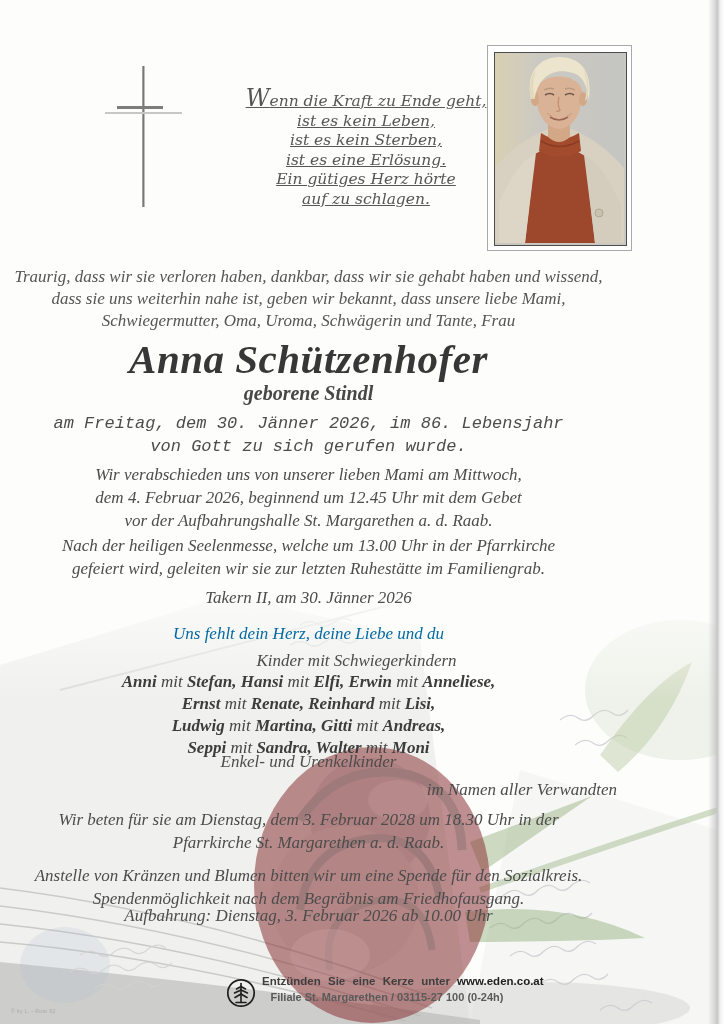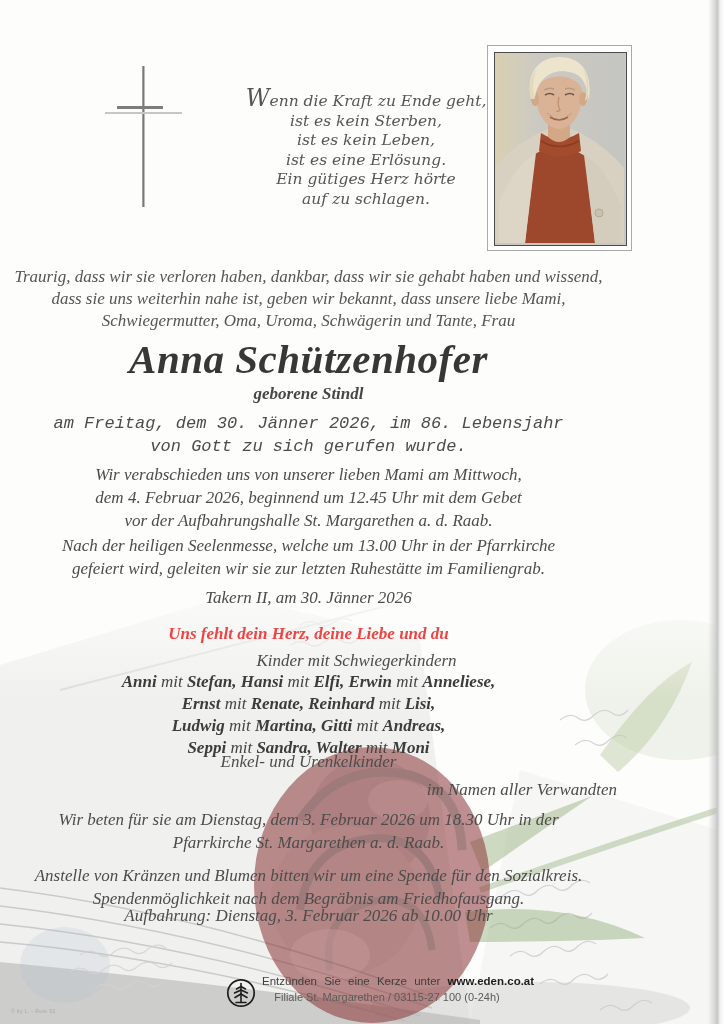--- a/index.html
+++ b/index.html
@@ -17,51 +17,51 @@
   .bg-art{position:absolute;left:0;top:570px;width:724px;height:454px;z-index:0;}
   
   .cross{position:absolute;left:103px;top:66px;width:82px;height:145px;z-index:2;}
   .cross i{position:absolute;display:block;}
   .cross .v{left:39px;top:0;width:3px;height:141px;
     background:linear-gradient(to right,#bcbcbc,#6e6e6e 45%,#dedede);}
   .cross .h1{left:14px;top:40px;width:46px;height:3px;background:#7d7d7d;}
   .cross .h2{left:2px;top:46px;width:77px;height:1.5px;background:#c7c7c7;}
   
   .poem{position:absolute;left:230px;top:86px;width:272px;z-index:2;text-align:center;
-    font-family:"DejaVu Serif",serif;font-style:italic;font-size:15.5px;line-height:19.5px;color:#565656;}
+    font-family:"DejaVu Serif",serif;font-style:italic;font-size:15.5px;line-height:19.5px;color:#565656;text-decoration:underline;}
   .poem .pline:first-child::first-letter{font-size:1.5em;line-height:1;}
   
   .photo{position:absolute;left:487px;top:45px;width:131px;height:192px;z-index:2;margin:0;
     background:#fff;border:1px solid #a9a9a9;padding:6px;}
   .photo-inner{width:100%;height:100%;border:1px solid #4c4c4c;overflow:hidden;background:#c9c7c2;}
   .photo-inner svg{display:block;}
   
   .col{position:absolute;left:0;width:617px;text-align:center;z-index:2;
     font-style:italic;color:#4c4c4c;font-size:17px;line-height:23px;}
   .intro{top:266px;line-height:22px;color:#555;}
   .name{top:336px;font-size:41px;line-height:46px;font-weight:bold;color:#373737;letter-spacing:.5px;margin:0;}
-  .maiden{top:382px;font-size:17px;font-weight:bold;color:#474747;}
+  .maiden{top:382px;font-size:20px;font-weight:bold;color:#474747;}
   .death{top:412px;font-family:Liberation Mono, monospace;}
   .farewell{top:463px;}
   .mass{top:534px;}
   .placedate{top:586px;}
-  .motto{top:622px;font-weight:bold;color:#ef4444;}
+  .motto{top:622px;font-weight:normal;color:#0369a1;}
   .famhead{top:649px;padding-left:48px;}
   .famlines{top:671px;line-height:22px;color:#454545;}
   .famlines b{font-weight:bold;color:#3c3c3c;}
   .enkel{top:750px;}
   .namen{top:778px;text-align:right;}
   .prayer{top:808px;}
   .donation{top:864px;}
   .aufbahrung{top:904px;}
   
   .footer{position:absolute;left:0;top:972px;width:724px;height:44px;z-index:2;
     font-family:"Liberation Sans",sans-serif;color:#3a3a3a;}
   .logo{position:absolute;left:225px;top:5px;width:32px;height:32px;display:block;}
-  .ftext{position:absolute;left:262px;top:3px;width:270px;text-align:left;}
+  .ftext{position:absolute;left:262px;top:3px;width:270px;text-align:left;font-weight:bold;}
   .fline1{font-size:11.5px;word-spacing:4px;white-space:nowrap;color:#3f3f3f;}
   .fline1 b{color:#1d1d1d;}
   .fline2{font-size:11px;color:#5a5a5a;margin-top:4px;text-align:center;width:250px;}
 </style>
 </head>
 <body>
 
 <div class="card">
 
   <div class="bg-art">
@@ -129,22 +129,22 @@
   <div class="scan-edge"></div>
 
   <div class="cross">
     <i class="v"></i>
     <i class="h1"></i>
     <i class="h2"></i>
   </div>
 
   <div class="poem">
     <div class="pline">Wenn die Kraft zu Ende geht,</div>
+    <div class="pline">ist es kein Leben,</div>
     <div class="pline">ist es kein Sterben,</div>
-    <div class="pline">ist es kein Leben,</div>
     <div class="pline">ist es eine Erlösung.</div>
     <div class="pline">Ein gütiges Herz hörte</div>
     <div class="pline">auf zu schlagen.</div>
   </div>
 
   <figure class="photo">
     <div class="photo-inner">
       <svg width="129" height="190" viewBox="0 0 129 190">
         <defs>
           <linearGradient id="pbg" x1="0" y1="0" x2="1" y2="0">
@@ -223,21 +223,21 @@
     <div><b>Anni</b><span> mit </span><b>Stefan, Hansi</b><span> mit </span><b>Elfi, Erwin</b><span> mit </span><b>Anneliese,</b></div>
     <div><b>Ernst</b><span> mit </span><b>Renate, Reinhard</b><span> mit </span><b>Lisi,</b></div>
     <div><b>Ludwig</b><span> mit </span><b>Martina, Gitti</b><span> mit </span><b>Andreas,</b></div>
     <div><b>Seppi</b><span> mit </span><b>Sandra, Walter</b><span> mit </span><b>Moni</b></div>
   </div>
 
   <div class="col enkel">Enkel- und Urenkelkinder</div>
   <div class="col namen">im Namen aller Verwandten</div>
 
   <div class="col prayer">
-    <div>Wir beten für sie am Dienstag, dem 3. Februar 2026 um 18.30 Uhr in der</div>
+    <div>Wir beten für sie am Dienstag, dem 3. Februar 2028 um 18.30 Uhr in der</div>
     <div>Pfarrkirche St. Margarethen a. d. Raab.</div>
   </div>
 
   <div class="col donation">
     <div>Anstelle von Kränzen und Blumen bitten wir um eine Spende für den Sozialkreis.</div>
     <div>Spendenmöglichkeit nach dem Begräbnis am Friedhofausgang.</div>
   </div>
 
   <div class="col aufbahrung">Aufbahrung: Dienstag, 3. Februar 2026 ab 10.00 Uhr</div>
 

